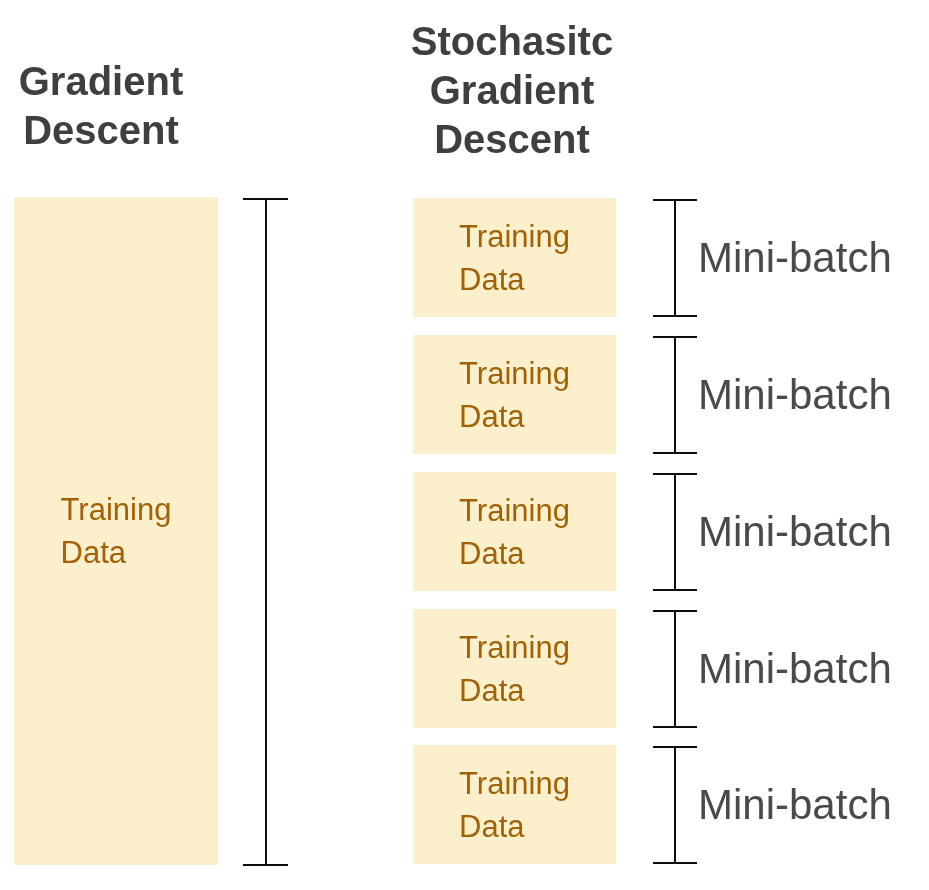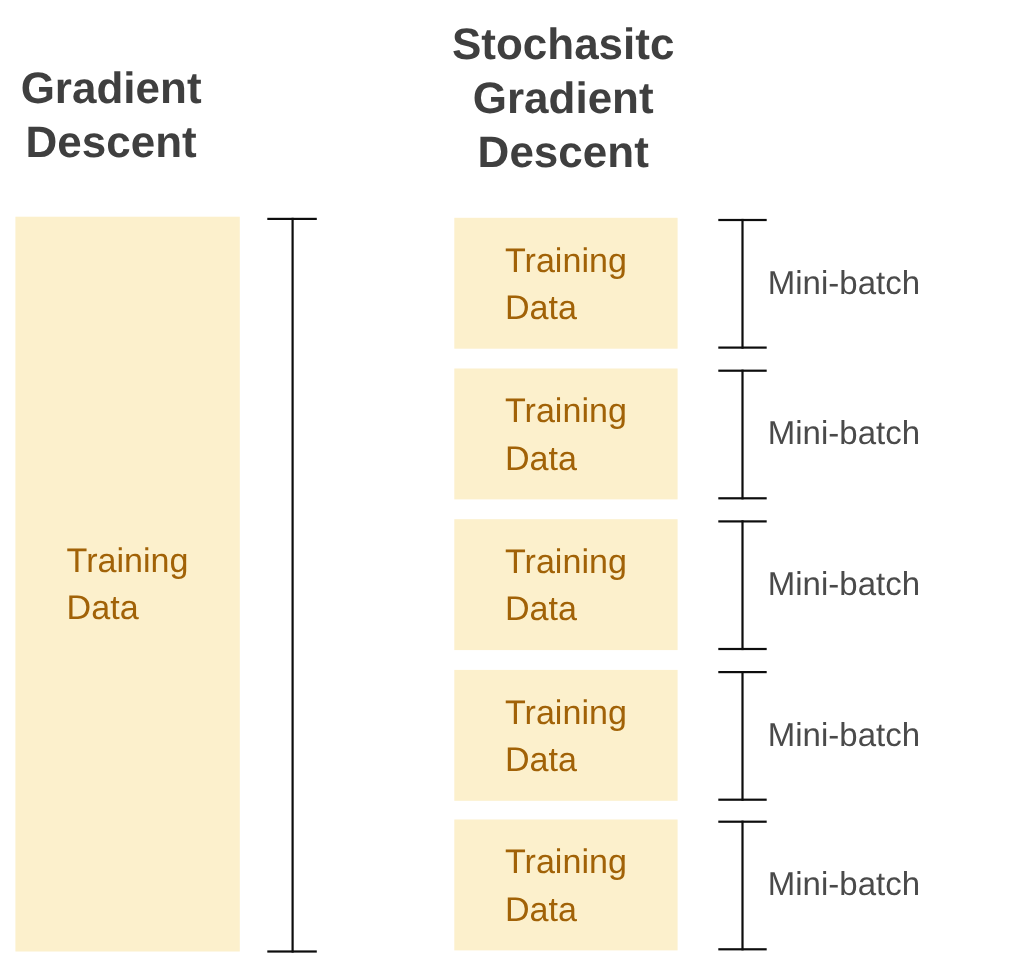--- a/index.html
+++ b/index.html
@@ -92,21 +92,21 @@
     width: 44px;
     height: 118px;
   }
   .mb-label {
     position: absolute;
     left: 698px;
     width: 225px;
     height: 119px;
     display: flex;
     align-items: center;
-    font-size: 30px;
+    font-size: 42px;
     color: #4a4a4a;
     white-space: nowrap;
   }
   
   .row-0 { top: 198px; }
   .row-1 { top: 335px; }
   .row-2 { top: 472px; }
   .row-3 { top: 609px; }
   .row-4 { top: 745px; }
   .br-0 { top: 199px; }

